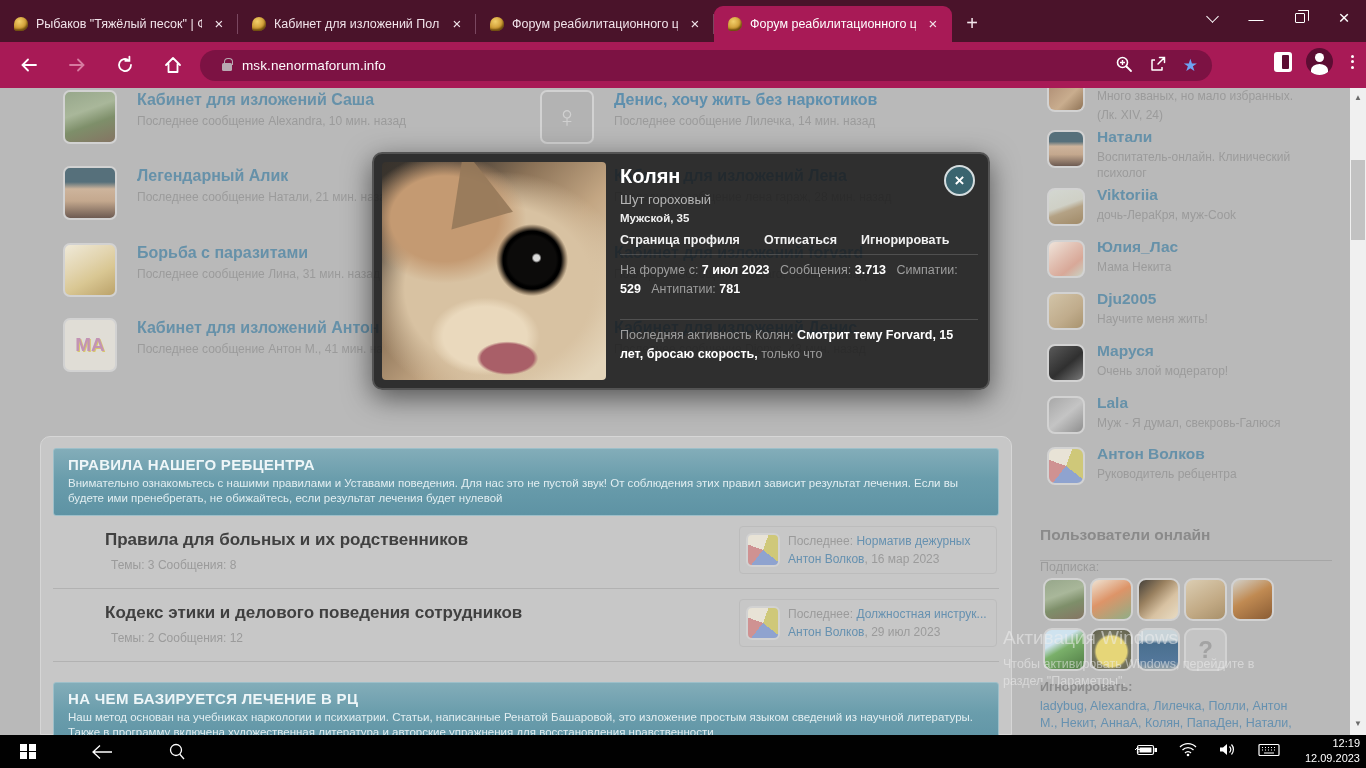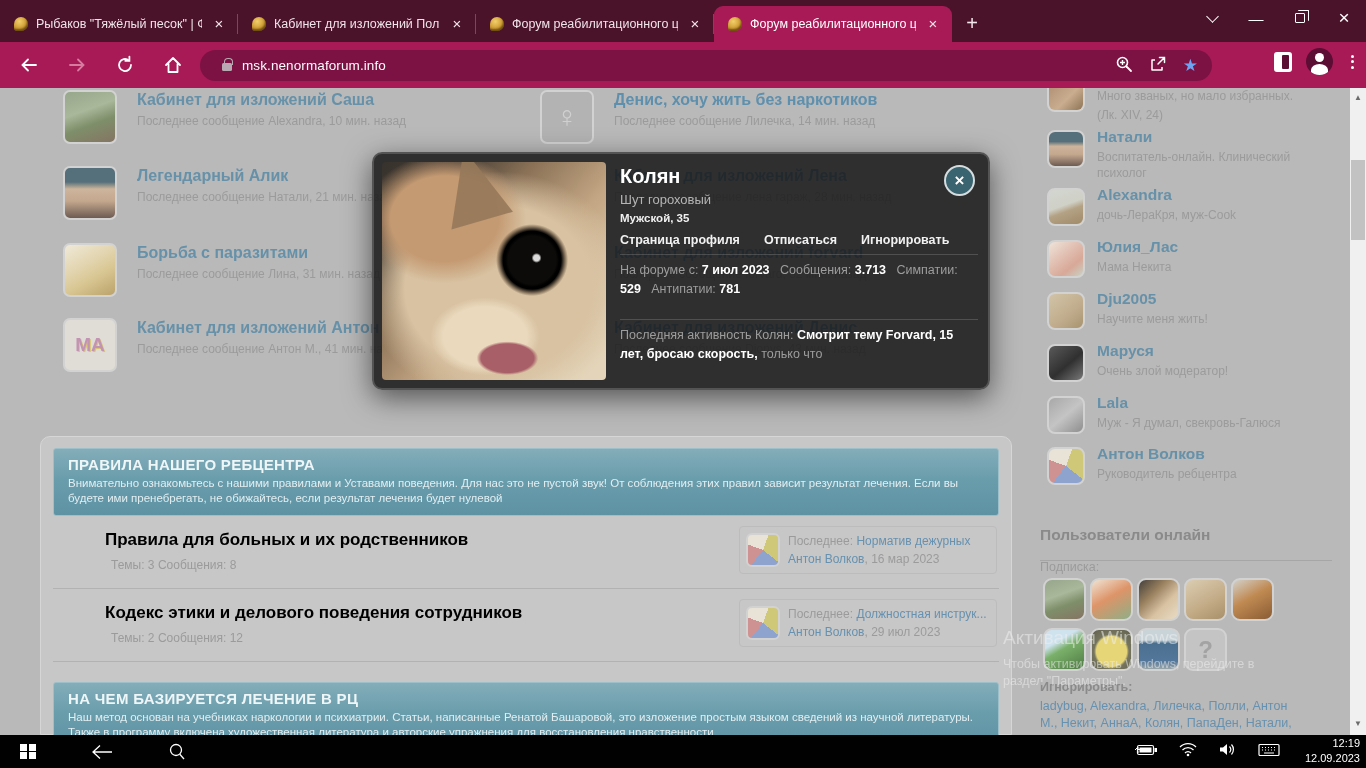--- a/index.html
+++ b/index.html
@@ -106,21 +106,21 @@
   .t-q{background:#c4c4c4;color:#a3a3a3;font-size:24px;font-weight:bold;}
   .users-label{position:absolute;left:1040px;top:592px;font-size:12.5px;font-weight:bold;color:#8a8a8a;}
   .users-line{position:absolute;left:1040px;width:300px;font-size:12.5px;color:#6691b0;line-height:17px;}
 
   
   .container{position:absolute;left:40px;top:348px;width:972px;height:299px;background:#c7c7c7;border:1px solid #d6d6d6;border-radius:10px 10px 0 0;}
   .banner{margin:11px 12px 0 12px;border-radius:3px;border:1px solid #9dbfc9;background:linear-gradient(180deg,#83adb9 0%,#6a9dac 45%,#5e93a4 100%);padding:7px 14px 9px 14px;}
   .banner-title{font-size:15px;font-weight:bold;color:#eef6f8;letter-spacing:.3px;}
   .banner-body{font-size:11.5px;color:#e2eef1;line-height:15px;margin-top:3px;}
   .rule-row{position:relative;margin:0 12px;height:72px;}
-  .rule-title{position:absolute;left:52px;top:14px;font-size:17px;font-weight:bold;color:#000000;}
+  .rule-title{position:absolute;left:52px;top:14px;font-size:17px;font-weight:bold;color:#404040;}
   .rule-counts{position:absolute;left:58px;top:42px;font-size:12px;color:#9b9b9b;}
   .last-box{position:absolute;right:2px;top:10px;width:258px;height:48px;border:1px solid #bcbcbc;border-radius:4px;padding:5px 8px 5px 48px;}
   .lb-avatar{position:absolute;left:6px;top:6px;width:34px;height:34px;border-radius:6px;border:2px solid #d2d2d2;overflow:hidden;}
   .lb-line{font-size:12px;line-height:18px;color:#9b9b9b;white-space:nowrap;overflow:hidden;}
   .lb-link{color:#6691b0;}
   .divider{height:1px;background:#b2b2b2;margin:0 12px;}
 
   
   .watermark{position:absolute;left:1003px;top:538px;width:340px;z-index:35;color:rgba(238,238,238,0.55);pointer-events:none;}
   .wm1{font-size:19px;line-height:24px;}
@@ -308,21 +308,21 @@
     <div class="sb-item" style="top:40px;">
       <span class="sb-avatar av-alik"></span>
       <span class="sb-text">
         <span class="sb-name" style="display:block">Натали</span>
         <span class="sb-sub" style="display:block">Воспитатель-онлайн. Клинический психолог</span>
       </span>
     </div>
     <div class="sb-item" style="top:98px;">
       <span class="sb-avatar sv-vik"></span>
       <span class="sb-text">
-        <span class="sb-name" style="display:block">Alexandra</span>
+        <span class="sb-name" style="display:block">Viktoriia</span>
         <span class="sb-sub" style="display:block">дочь-ЛераКря, муж-Cook</span>
       </span>
     </div>
     <div class="sb-item" style="top:150px;">
       <span class="sb-avatar sv-yulia"></span>
       <span class="sb-text">
         <span class="sb-name" style="display:block">Юлия_Лас</span>
         <span class="sb-sub" style="display:block">Мама Некита</span>
       </span>
     </div>

